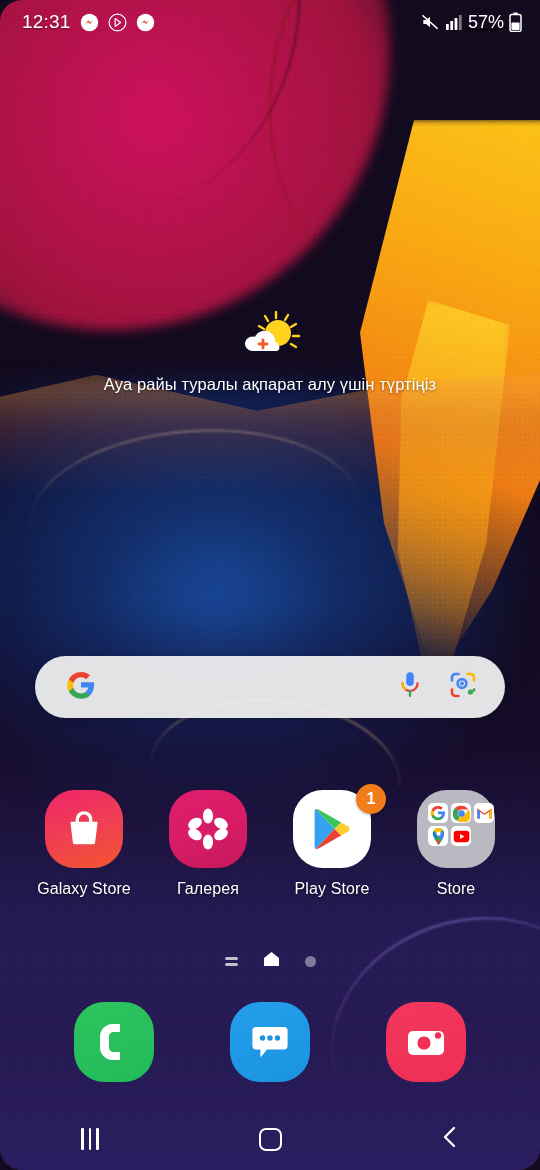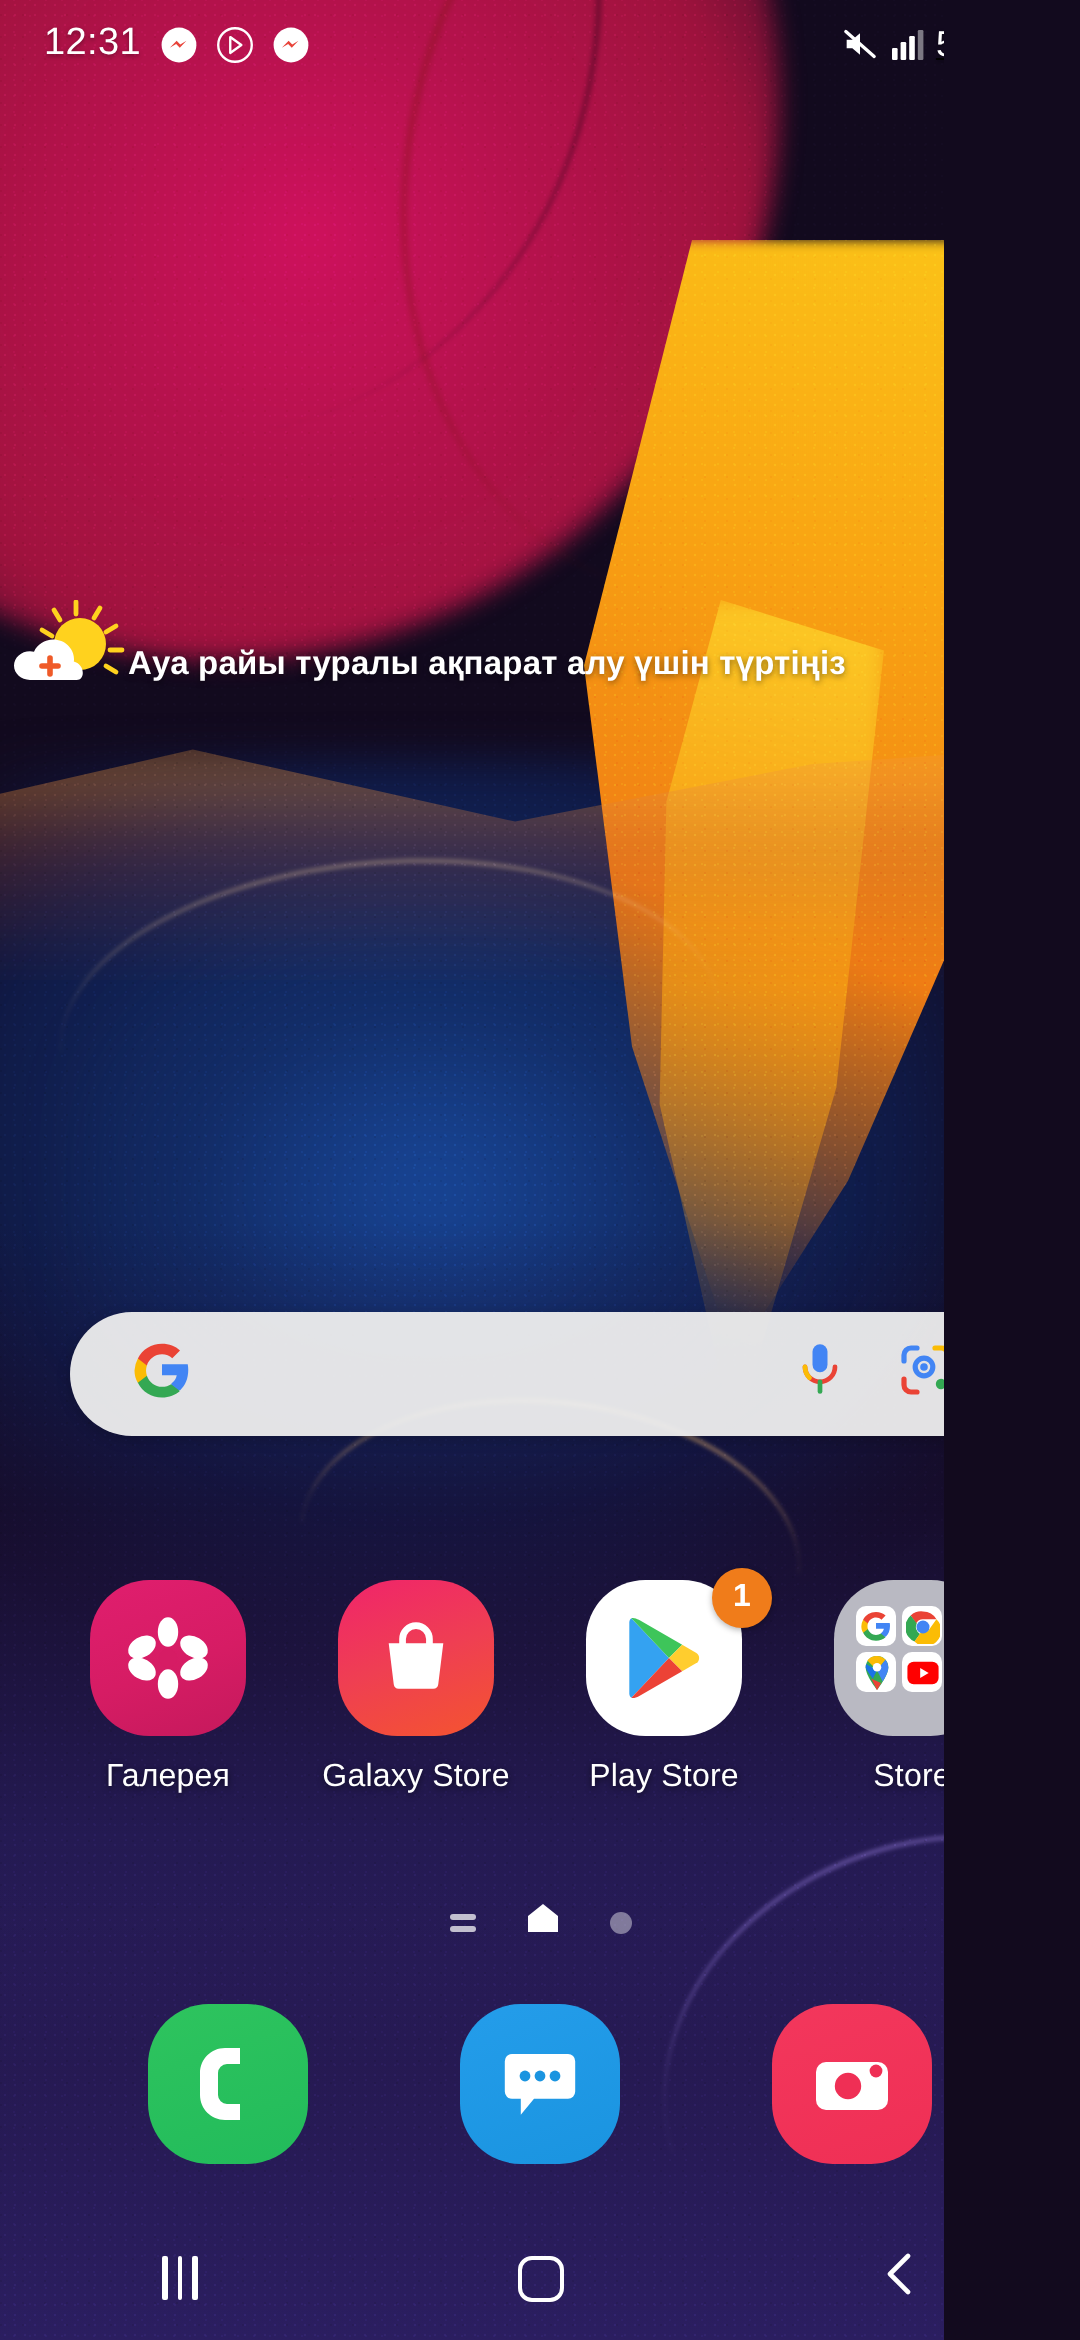--- a/index.html
+++ b/index.html
@@ -2,21 +2,21 @@
 <html><head>
 <meta charset="utf-8">
 <style>
   * { margin:0; padding:0; box-sizing:border-box; }
   html,body{
     width:540px; height:1170px; overflow:hidden;
     font-family:"Liberation Sans", sans-serif;
     background:#120a1e;
   }
   #screen{
-    position:relative; width:472px; height:1170px; overflow:hidden;
+    position:relative; width:540px; height:1170px; overflow:hidden;border-radius:22px;
     -webkit-font-smoothing:antialiased;
   }
 
   
   .wp{ position:absolute; inset:0; }
   .wp-base{
     background:
       radial-gradient(140% 62% at 18% 2%, #d8145e 0%, #d8145e 10%, #e02a48 24%, #e8442f 42%, rgba(232,68,47,0) 66%),
       radial-gradient(120% 55% at 62% 6%, #ef5327 0%, #ef5327 22%, rgba(239,83,39,0) 62%),
       radial-gradient(90% 46% at 100% 30%, #f7b318 0%, #f39012 30%, rgba(243,144,18,0) 70%),
@@ -107,22 +107,22 @@
     padding:0 18px 0 22px; z-index:20;
   }
   .sb-left{ display:flex; align-items:center; gap:9px; }
   .clock{ color:#fff; font-size:19px; letter-spacing:.2px; text-shadow:0 1px 2px rgba(0,0,0,.35); }
   .sb-right{ display:flex; align-items:center; gap:5px;text-decoration:underline; }
   .batt-text{ color:#fff; font-size:18px; text-shadow:0 1px 2px rgba(0,0,0,.35); }
   .sb-icon{ display:flex; align-items:center; }
 
   
   .weather{
-    position:absolute; left:0; top:300px; width:540px;
-    display:flex; align-items:center; z-index:15;font-weight:bold;
+    position:absolute; left:0; top:311px; width:540px;
+    display:flex; flex-direction:column; align-items:center; z-index:15;
   }
   .weather-txt{
     margin-top:10px; color:#fff; font-size:16.5px; letter-spacing:.1px;
     text-shadow:0 1px 3px rgba(0,0,0,.45);
   }
 
   
   .searchbar{
     position:absolute; left:35px; top:656px; width:470px; height:62px;
     background:rgba(238,238,238,.95); border-radius:31px;
@@ -317,47 +317,47 @@
         <circle cx="13" cy="12.5" r="4.4" fill="none" stroke="#4285F4" stroke-width="2.6"></circle>
         <circle cx="13" cy="12.5" r="1.9" fill="#4285F4"></circle>
         <circle cx="21.5" cy="21" r="2.6" fill="#34A853"></circle>
       </svg>
     </span>
   </div>
 
   <div class="appgrid">
 
     <div class="app">
+      <div class="icon squircle" style="background:linear-gradient(160deg,#f0246b 0%,#ef3f52 50%,#f4542f 100%);">
+        <svg width="42" height="42" viewBox="0 0 40 40">
+          <path d="M7 13h26l-2.4 19.5a2.4 2.4 0 0 1-2.4 2.1H11.8a2.4 2.4 0 0 1-2.4-2.1z" fill="#fff"></path>
+          <path d="M13.6 15V11a6.4 6.4 0 0 1 12.8 0v4" fill="none" stroke="#fff" stroke-width="3.2" stroke-linecap="round"></path>
+        </svg>
+      </div>
+      <div class="app-label">Galaxy Store</div>
+    </div>
+
+    <div class="app">
       <div class="icon squircle" style="background:linear-gradient(160deg,#e01e6e 0%,#d61c64 55%,#c5195c 100%);">
         <svg width="44" height="44" viewBox="0 0 44 44">
           <g fill="#fff">
             <ellipse cx="22" cy="9" rx="5.1" ry="7.4"></ellipse>
             <ellipse cx="22" cy="35" rx="5.1" ry="7.4"></ellipse>
             <ellipse cx="9" cy="16.5" rx="5.1" ry="7.4" transform="rotate(60 9 16.5)"></ellipse>
             <ellipse cx="35" cy="27.5" rx="5.1" ry="7.4" transform="rotate(60 35 27.5)"></ellipse>
             <ellipse cx="9" cy="27.5" rx="5.1" ry="7.4" transform="rotate(-60 9 27.5)"></ellipse>
             <ellipse cx="35" cy="16.5" rx="5.1" ry="7.4" transform="rotate(-60 35 16.5)"></ellipse>
           </g>
           <circle cx="22" cy="22" r="4.6" fill="#d61c64"></circle>
         </svg>
       </div>
       <div class="app-label">Галерея</div>
     </div>
 
     <div class="app">
-      <div class="icon squircle" style="background:linear-gradient(160deg,#f0246b 0%,#ef3f52 50%,#f4542f 100%);">
-        <svg width="42" height="42" viewBox="0 0 40 40">
-          <path d="M7 13h26l-2.4 19.5a2.4 2.4 0 0 1-2.4 2.1H11.8a2.4 2.4 0 0 1-2.4-2.1z" fill="#fff"></path>
-          <path d="M13.6 15V11a6.4 6.4 0 0 1 12.8 0v4" fill="none" stroke="#fff" stroke-width="3.2" stroke-linecap="round"></path>
-        </svg>
-      </div>
-      <div class="app-label">Galaxy Store</div>
-    </div>
-
-    <div class="app">
       <div class="icon squircle" style="background:#ffffff;">
         <svg width="44" height="46" viewBox="0 0 44 48">
           <path d="M5 3.2c-.7.45-1.1 1.3-1.1 2.4v36.8c0 1.1.4 1.95 1.1 2.4L24.6 24z" fill="#34a2f1"></path>
           <path d="M5 3.2L24.6 24 31.5 17.1 8.9 4.1C7.6 3.35 6.1 2.9 5 3.2z" fill="#3ec55a"></path>
           <path d="M31.5 17.1L24.6 24l6.9 6.9 7.4-4.25c1.9-1.1 1.9-4.2 0-5.3z" fill="#ffcd2e"></path>
           <path d="M8.9 43.9l22.6-13L24.6 24 5 44.8c1.1.3 2.6-.15 3.9-.9z" fill="#ec4236"></path>
         </svg>
       </div>
       <div class="badge">1</div>
       <div class="app-label">Play Store</div>

